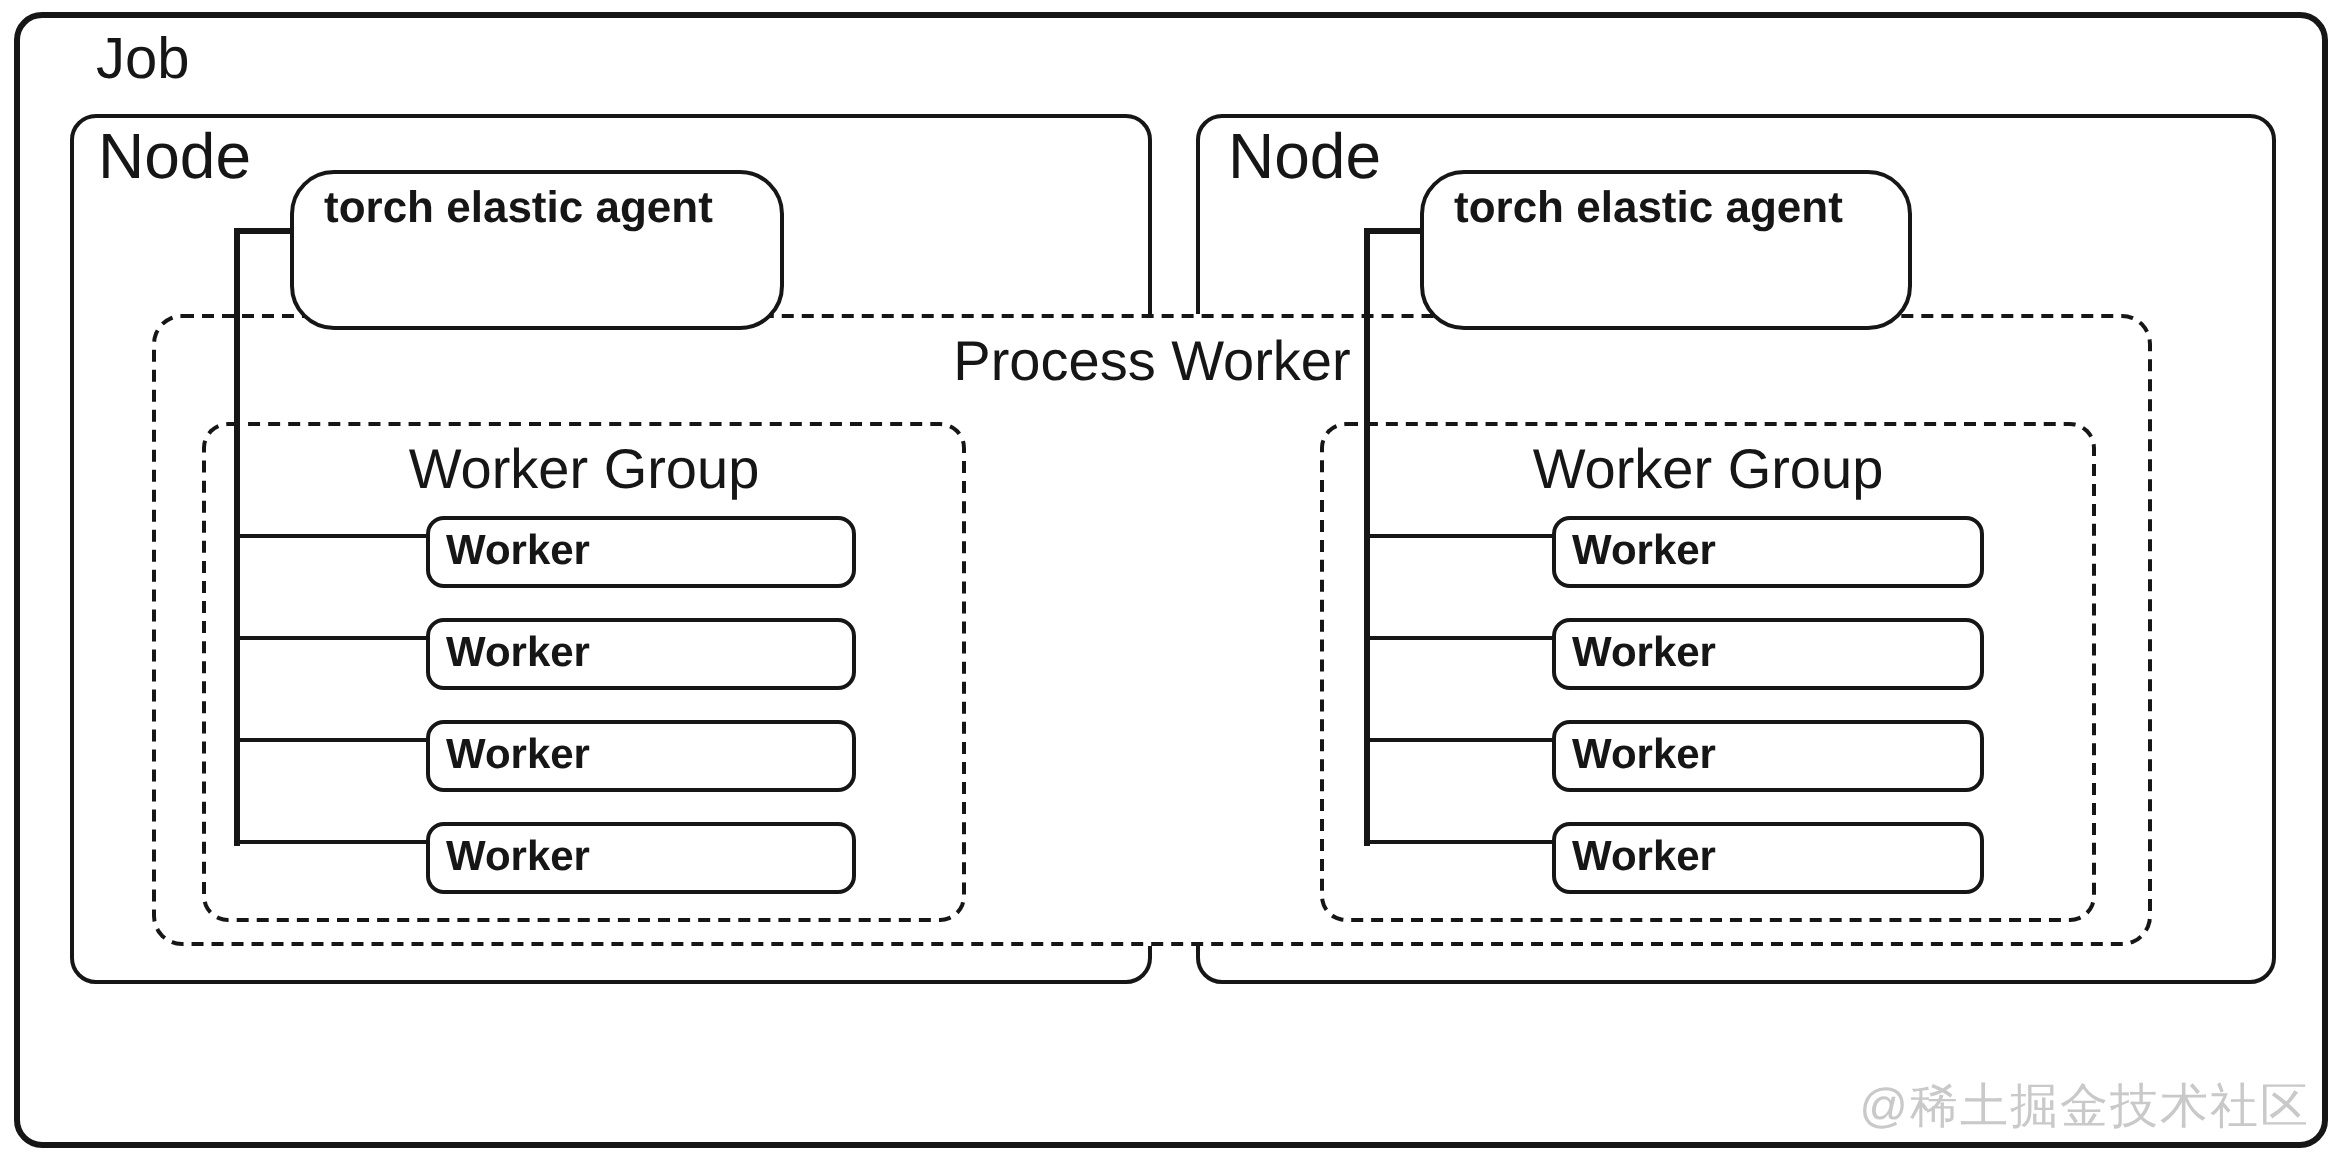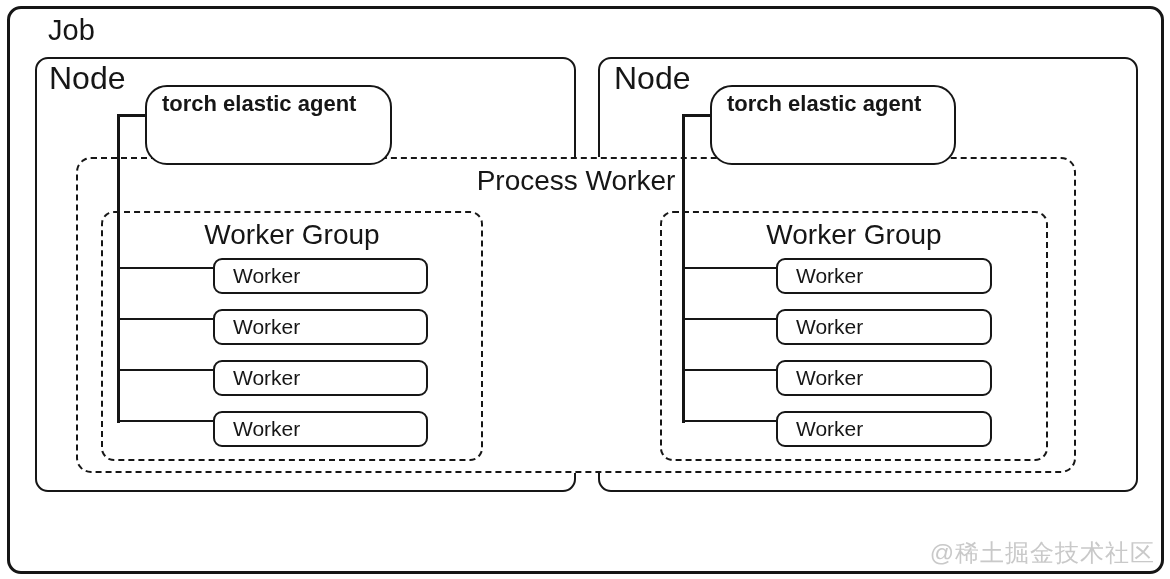--- a/index.html
+++ b/index.html
@@ -47,22 +47,23 @@
   .worker-group-1 { left: 101px; width: 382px; }
   .worker-group-2 { left: 660px; width: 388px; }
 
   
   .worker-box {
     position: absolute; box-sizing: border-box;
     width: 215px; height: 36px;
     border: 2.2px solid var(--line); border-radius: 9px;
     background: var(--background);
     display: flex; align-items: center;
-    padding-left: 18px;
+    padding-left: 8px;
     font-size: 21px;
+    font-weight: bold;
   }
   .wg1 .worker-box { left: 110px; }
   .wg2 .worker-box { left: 114px; width: 216px; }
   .worker-row-0 { top: 45px; }
   .worker-row-1 { top: 96px; }
   .worker-row-2 { top: 147px; }
   .worker-row-3 { top: 198px; }
 
   
   .job-label    { left: 18px; top: 5px;  font-size: 29px; white-space: nowrap; margin-left: 20px; }

